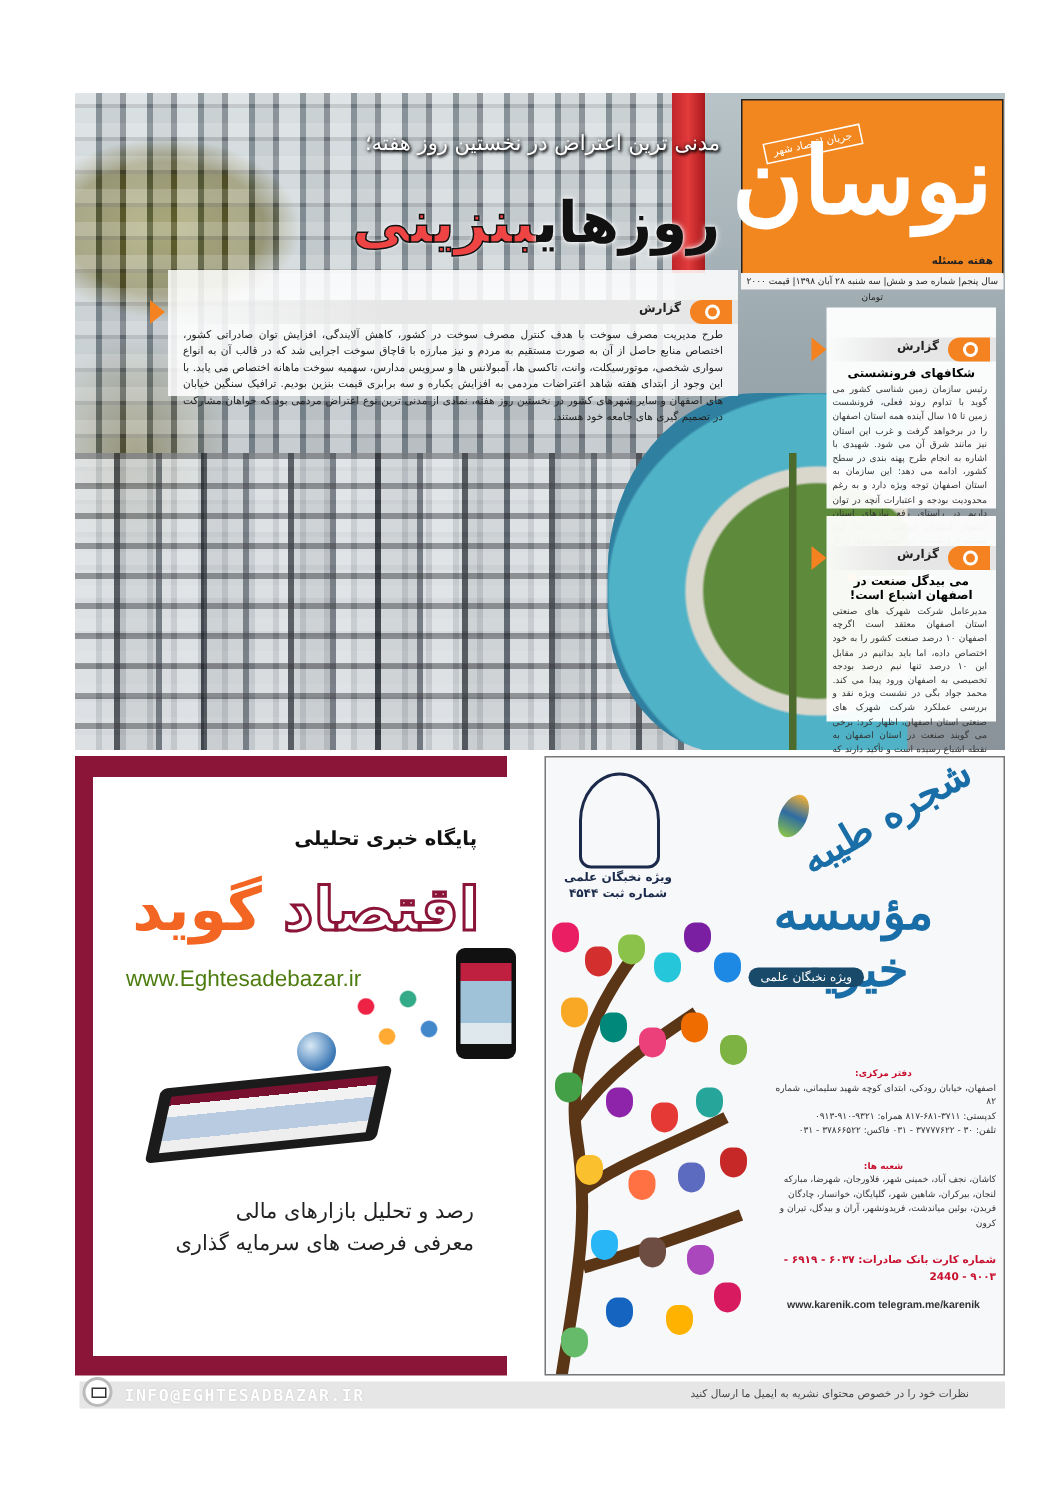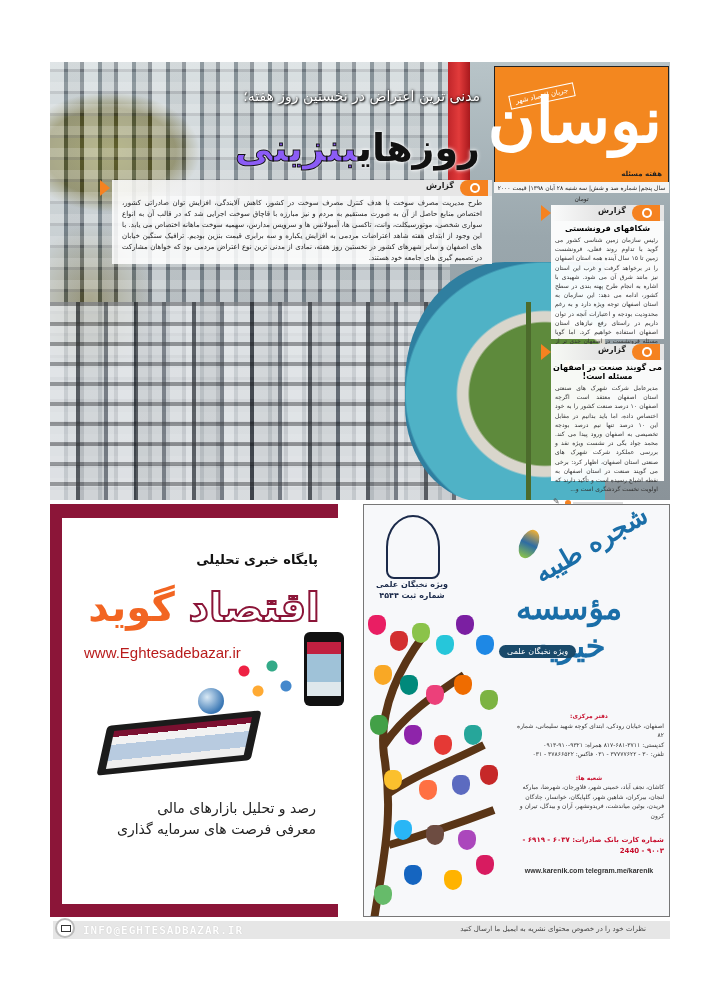--- a/index.html
+++ b/index.html
@@ -28,23 +28,23 @@
   
   #masthead{left:494px;top:66px;width:173px;height:115px;background:#f3871f;border:1px solid #222;}
   #masthead .logo{position:absolute;right:10px;top:4px;font-size:62px;line-height:100px;color:#fff;font-weight:bold;font-family:"DejaVu Serif",serif;letter-spacing:-2px;transform:scaleX(1.05);}
   #masthead .tag{position:absolute;left:14px;top:22px;border:1px solid #fff;color:#fff;font-size:7px;padding:2px 5px;transform:rotate(-12deg);}
   #masthead .weekly{position:absolute;right:6px;bottom:4px;color:#222;font-size:7px;font-weight:bold;}
   #dateline{left:494px;top:182px;width:175px;height:11px;background:#f4f4f4;font-size:6px;line-height:11px;text-align:center;color:#222;direction:rtl;}
   
   #kicker{left:180px;top:88px;width:300px;font-size:14px;color:#fff;text-align:right;direction:rtl;text-shadow:0 0 3px #000,1px 1px 2px #000;}
   #headline{left:150px;top:122px;width:330px;height:52px;text-align:right;direction:rtl;font-size:38px;font-weight:bold;line-height:52px;}
   #headline .hl1{color:#111;text-shadow:0 0 2px #fff,0 0 4px #fff;}
-  #headline .hl2{color:#8b5cf6;-webkit-text-stroke:1px #111;text-shadow:0 0 3px #fff;}
-  
-  .report-label-bar{height:16px;background:linear-gradient(90deg,rgba(235,235,235,.0),#e6e6e6 40%,#e6e6e6);position:relative;}
+  #headline .hl2{color:#ef4444;-webkit-text-stroke:1px #111;text-shadow:0 0 3px #fff;}
+  
+  .report-label-bar{height:16px;background:linear-gradient(90deg,rgba(235,235,235,.0),#e6e6e6 40%,#e6e6e6);position:relative;margin-top:20px;}
   .rss{position:absolute;right:4px;top:0;width:28px;height:16px;background:#f58220;border-radius:8px 0 0 8px;}
   .rss i{position:absolute;right:8px;top:3px;width:10px;height:10px;border-radius:50%;background:#fff;}
   .rss i:after{content:"";position:absolute;left:2px;top:2px;width:6px;height:6px;border-radius:50%;background:#f58220;}
   .report-label{position:absolute;right:38px;top:1px;font-size:8px;font-weight:bold;color:#222;direction:rtl;}
   .tri{position:absolute;left:-10px;top:0;width:0;height:0;border-top:8px solid transparent;border-bottom:8px solid transparent;border-left:10px solid #f58220;}
   #main-report{left:112px;top:180px;width:380px;height:84px;background:rgba(255,255,255,.86);}
   #main-report .body{font-size:7px;line-height:11px;color:#222;text-align:justify;direction:rtl;padding:2px 10px 0 10px;}
   #main-report .tri{left:-12px;}
   
   .side{position:absolute;left:551px;width:113px;background:rgba(255,255,255,.95);}
@@ -56,21 +56,21 @@
   .side .foot .pen{position:absolute;left:2px;top:0;font-size:8px;color:#555;}
   #side1{top:205px;height:134px;}
   #side2{top:344px;height:137px;}
   
   #ad-left{left:50px;top:504px;width:288px;height:413px;background:#8b1538;}
   #ad-left .inner{position:absolute;left:12px;top:14px;width:286px;height:386px;background:#fff;}
   #ad-left .subtitle{position:absolute;right:30px;top:34px;font-size:13px;font-weight:bold;color:#111;direction:rtl;}
   #ad-left .brand{position:absolute;left:22px;top:62px;width:240px;text-align:center;direction:rtl;font-size:40px;font-weight:bold;line-height:54px;}
   #ad-left .brand .b1{color:#fff;-webkit-text-stroke:2px #8b1538;}
   #ad-left .brand .b2{color:#f26522;}
-  #ad-left .url{position:absolute;left:22px;top:126px;font-size:15px;color:#b91c1c;font-family:"Liberation Sans",sans-serif;}
+  #ad-left .url{position:absolute;left:22px;top:126px;font-size:15px;color:#4d7c0f;font-family:"Liberation Sans",sans-serif;}
   #ad-left .features{position:absolute;right:32px;top:280px;width:240px;text-align:right;direction:rtl;font-size:14px;line-height:21px;color:#222;}
   .tablet{position:absolute;left:42px;top:200px;width:150px;height:50px;background:#1b1b1b;border-radius:4px;transform:skewX(-18deg) rotate(-6deg);}
   .tablet .scr{position:absolute;left:8px;top:6px;width:134px;height:38px;background:linear-gradient(#7a1030 0 6px,#f2f2f2 6px 14px,#b8cbe0 14px 30px,#eee 30px);}
   .phone{position:absolute;left:242px;top:114px;width:40px;height:74px;background:#111;border-radius:6px;}
   .phone .scr{position:absolute;left:3px;top:10px;width:34px;height:54px;background:linear-gradient(#c02040 0 12px,#9fc2d8 12px 40px,#dfe8ec 40px);}
   .globe{position:absolute;left:136px;top:170px;width:26px;height:26px;border-radius:50%;background:radial-gradient(circle at 35% 35%,#d9e9f5,#3b78b5 70%);}
   .chips{position:absolute;left:168px;top:138px;width:70px;height:50px;
     background:radial-gradient(circle at 20% 30%,#e24 0 5px,transparent 6px),radial-gradient(circle at 60% 20%,#3a8 0 5px,transparent 6px),radial-gradient(circle at 40% 70%,#fa3 0 5px,transparent 6px),radial-gradient(circle at 80% 60%,#48c 0 5px,transparent 6px);}
   #ad-right{left:363px;top:504px;width:307px;height:413px;background:#f7f8fa;border:1px solid #777;box-sizing:border-box;overflow:hidden;}
   #ad-right .emblem{position:absolute;left:22px;top:10px;width:50px;height:60px;border:2px solid #1b2a4a;border-radius:50% 50% 8px 8px;}
@@ -145,21 +145,21 @@
 </div>
 
 <div id="side2" class="side">
   <div class="report-label-bar">
     <span class="tri"></span>
     <span class="rss">
         <i></i>
       </span>
     <span class="report-label">گزارش</span>
   </div>
-  <div class="title">می گویند صنعت در اصفهان مسئله است!</div>
+  <div class="title">می بیدگل صنعت در اصفهان اشباع است!</div>
   <div class="body">مدیرعامل شرکت شهرک های صنعتی استان اصفهان معتقد است اگرچه اصفهان ۱۰ درصد صنعت کشور را به خود اختصاص داده، اما باید بدانیم در مقابل این ۱۰ درصد تنها نیم درصد بودجه تخصیصی به اصفهان ورود پیدا می کند. محمد جواد بگی در نشست ویژه نقد و بررسی عملکرد شرکت شهرک های صنعتی استان اصفهان، اظهار کرد: برخی می گویند صنعت در استان اصفهان به نقطه اشباع رسیده است و تأکید دارند که اولویت نخست گردشگری است و...</div>
   <div class="foot">
     <span class="pen">✎</span>
     <span class="dot"></span>
     <span class="line"></span>
   </div>
 </div>
 
 <div id="ad-left" class="abs">
   <div class="inner">

